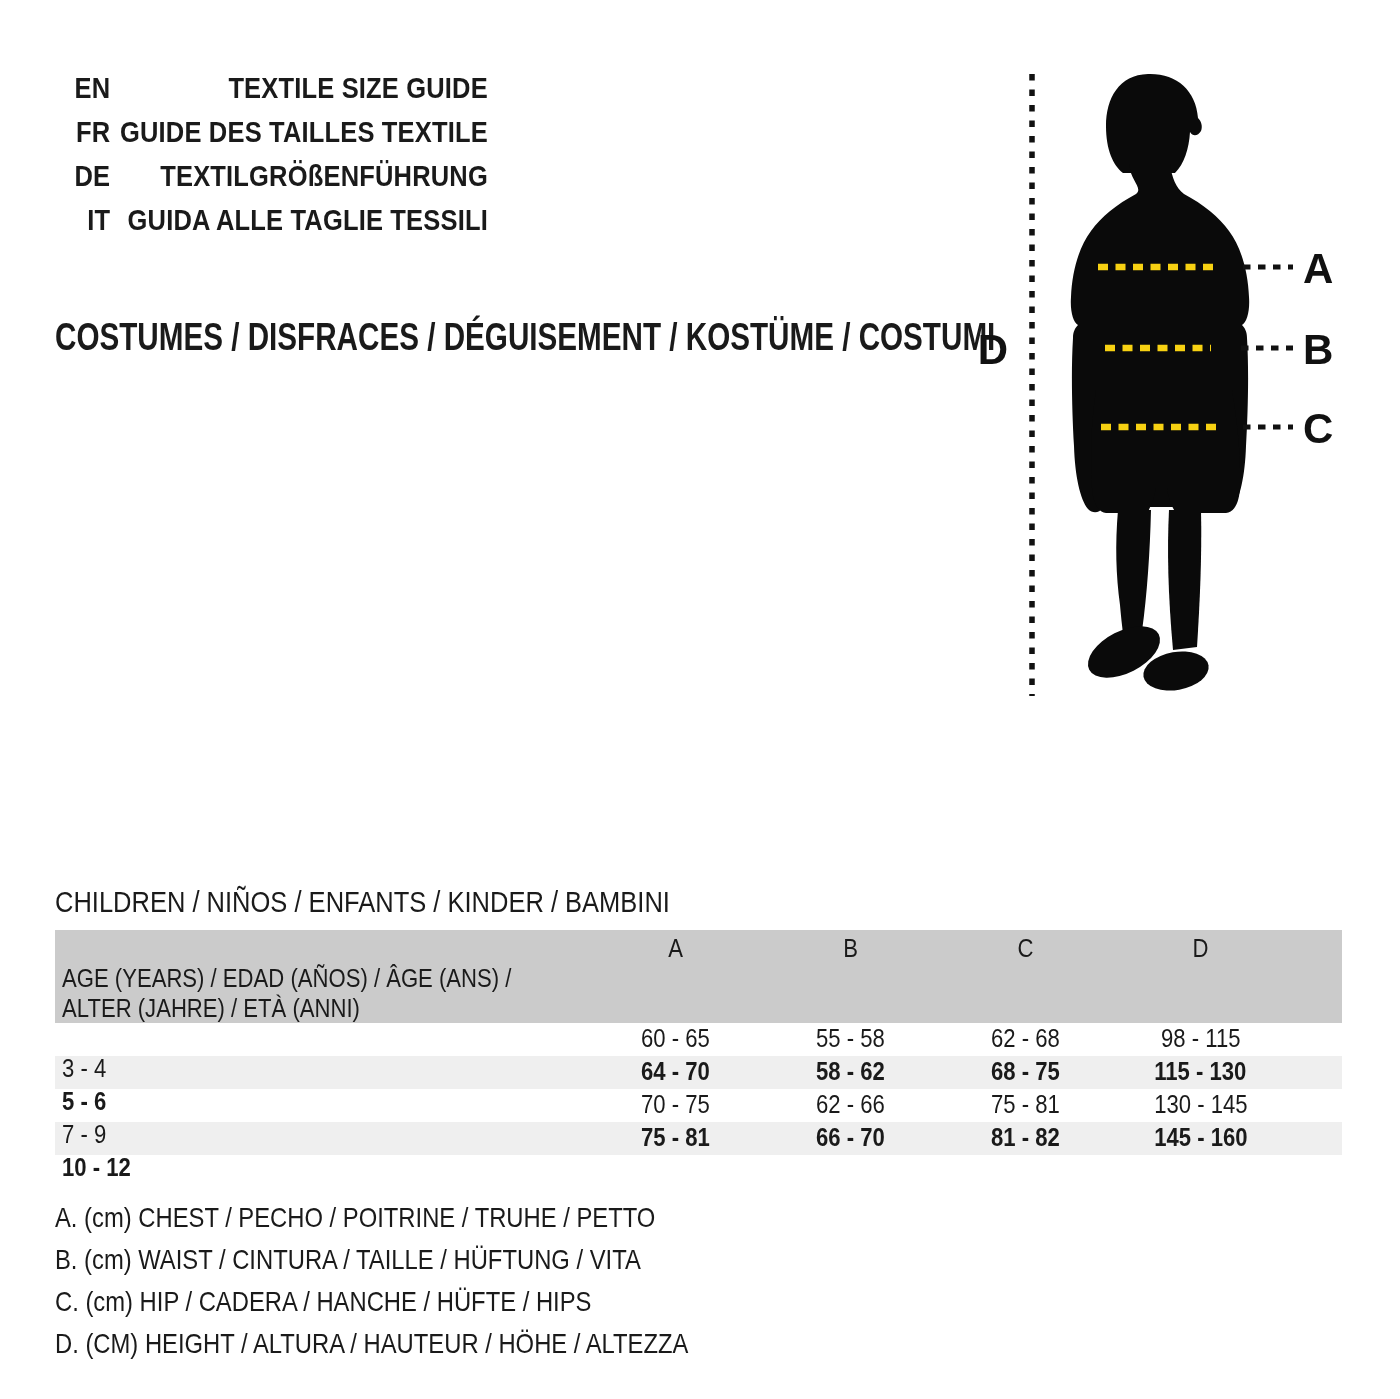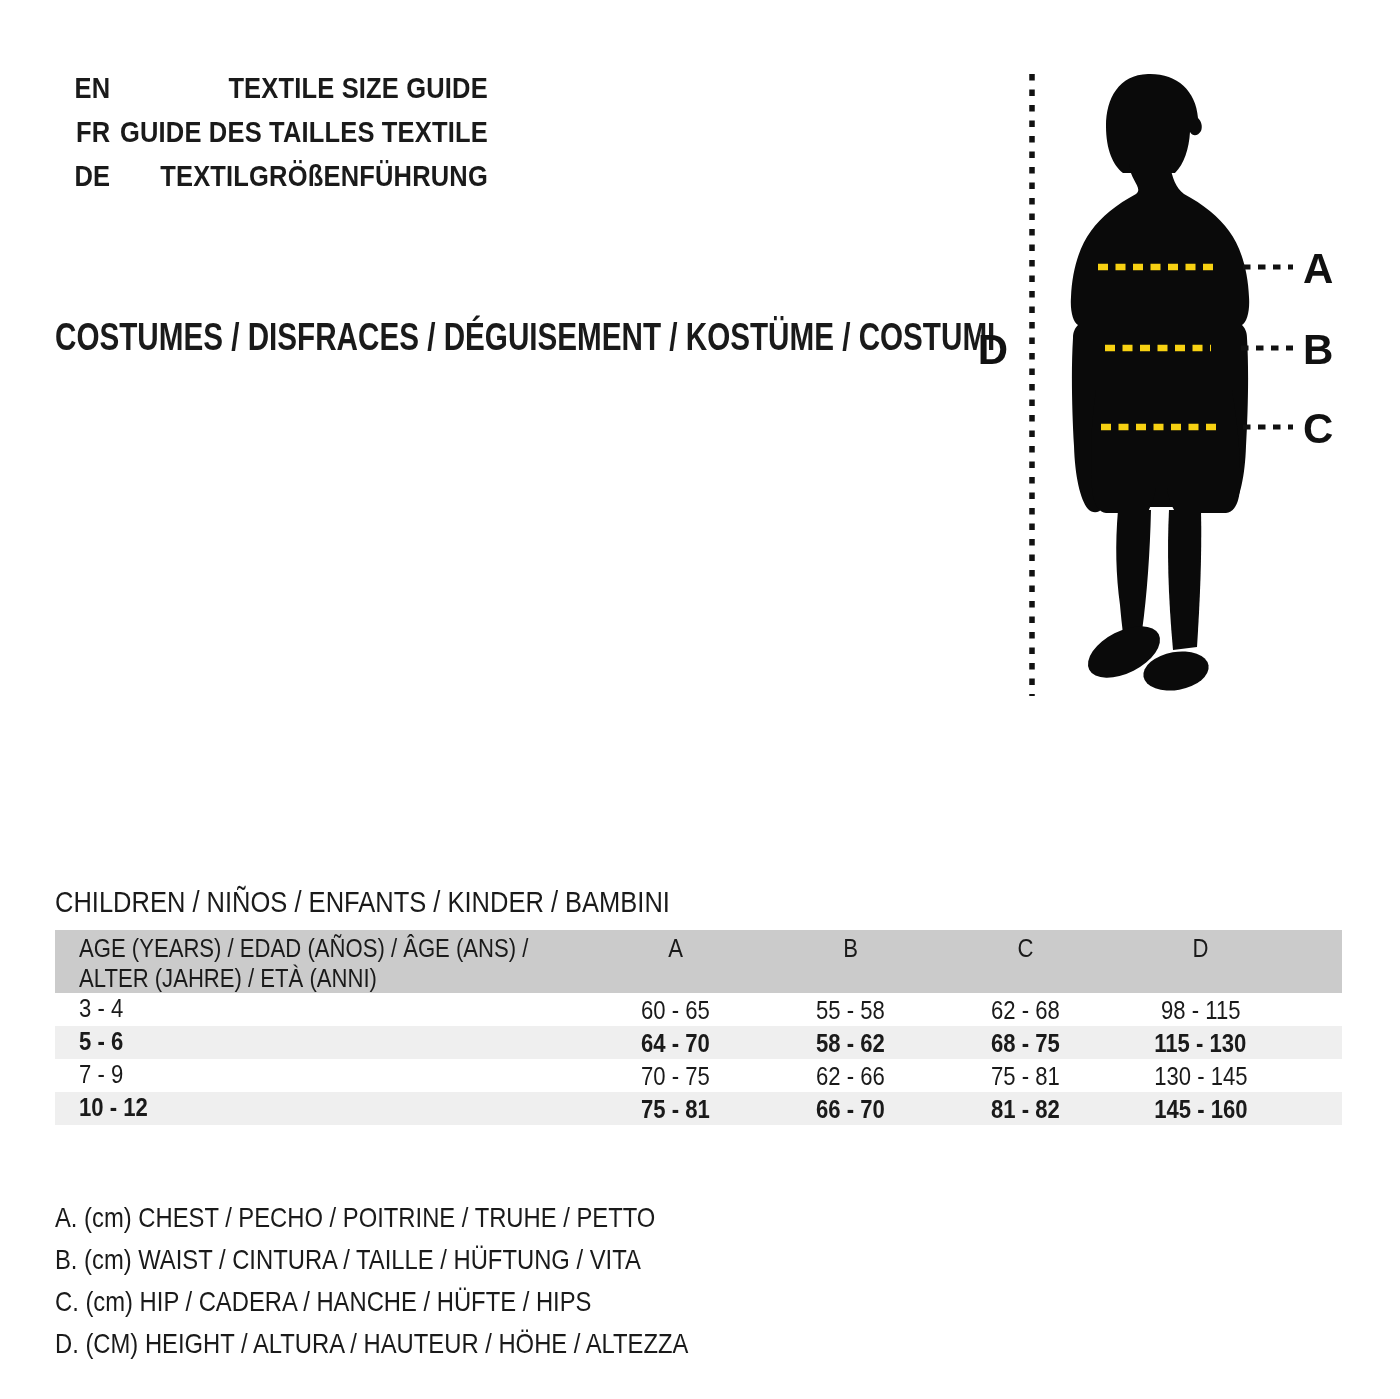--- a/index.html
+++ b/index.html
@@ -31,24 +31,24 @@
   .svg-label { font-family:"Liberation Sans","DejaVu Sans",sans-serif; font-size:42px; font-weight:bold; fill:#111; }
 
   
   .children-h { position:absolute; left:55px; top:884px; height:36px; line-height:36px;
                 font-size:30px; font-weight:normal; }
 
   
   .size-table { position:absolute; left:55px; top:930px; width:1287px; font-size:26px; }
   .t-row { display:grid; grid-template-columns:533px 175px 175px 175px 175px 54px; }
   .t-head { background:#cbcbcb; min-height:62px; }
-  .t-row .cell { display:flex; align-items:flex-end; }
+  .t-row .cell { display:flex; align-items:flex-start; }
   .t-row .c-val { justify-content:center; text-align:center; }
   .t-head .cell { align-items:flex-start; padding-top:3px; }
-  .c-age { flex-direction:column; align-items:flex-start !important; padding-left:24px; line-height:30px; }
+  .c-age { flex-direction:column; align-items:flex-start !important; padding-left:7px; line-height:30px;margin-top:30px; }
   .t-data { height:33px; }
   .t-data .c-age { flex-direction:row; justify-content:flex-start; }
   .t-data.alt { background:#efefef;font-weight:bold; }
 
   
   .legend { position:absolute; left:55px; top:1197px; }
   .legend-line { height:42px; line-height:42px; font-size:28px; }
 </style>
 </head>
 <body>
@@ -58,20 +58,24 @@
     <span class="cn">EN</span>
     <span class="cn">TEXTILE SIZE GUIDE</span>
   </div>
   <div class="lang-row">
     <span class="cn">FR</span>
     <span class="cn">GUIDE DES TAILLES TEXTILE</span>
   </div>
   <div class="lang-row">
     <span class="cn">DE</span>
     <span class="cn">TEXTILGRÖßENFÜHRUNG</span>
+  </div>
+  <div class="lang-row">
+    <span class="cn">IT</span>
+    <span class="cn">GUIDA ALLE TAGLIE TESSILI</span>
   </div>
 </div>
 
 <div class="costumes">
   <span class="cn">COSTUMES / DISFRACES / DÉGUISEMENT / KOSTÜME / COSTUMI</span>
 </div>
 
 <div class="figure-wrap">
   <svg viewBox="0 0 400 700" width="400" height="700">
 

